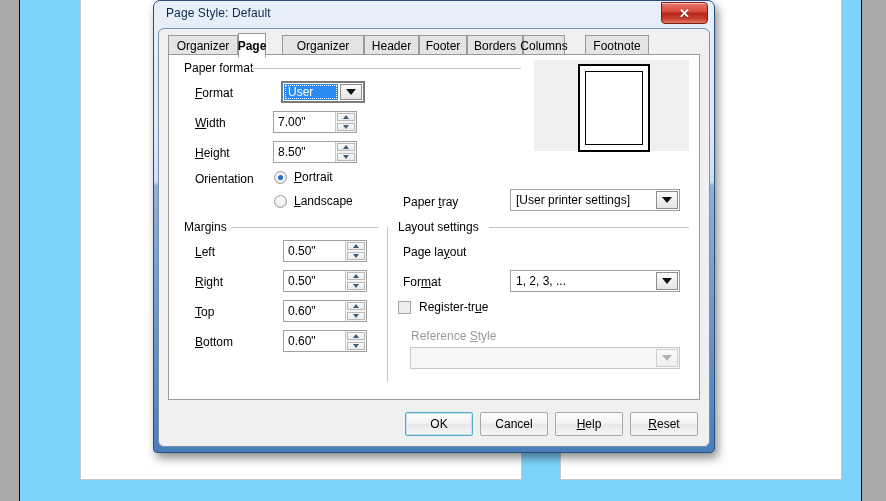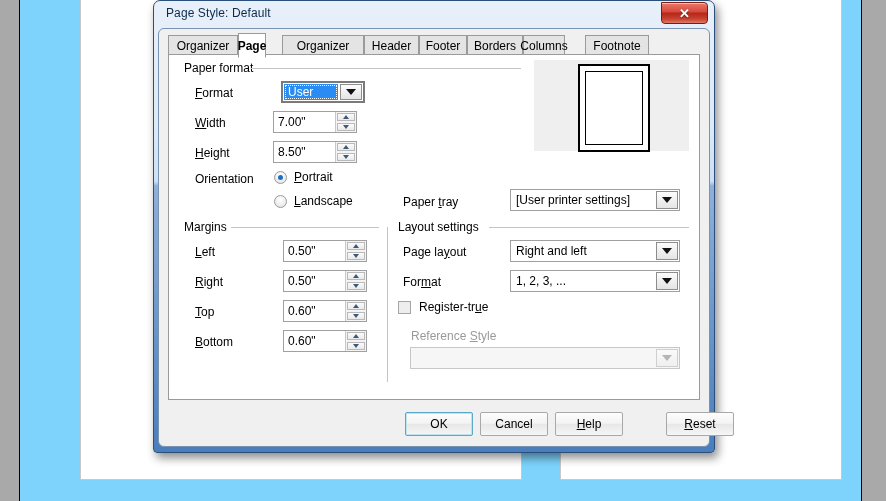--- a/index.html
+++ b/index.html
@@ -403,26 +403,20 @@
               </div>
           </div>
         </div>
 
         <div class="group-label" style="left:226px; top:165px;">Layout settings</div>
         <div class="group-rule" style="left:320px; top:172px; width:200px;"></div>
 
         <div class="fld-label" style="left:234px; top:190px;">
           Page la<u>y</u>out
         </div>
-        <div class="combo" style="left:341px; top:185px; width:170px;">
-          <div class="val">Right and left</div>
-          <div class="drop">
-              <span class="arrow-big-dn"></span>
-            </div>
-        </div>
 
         <div class="fld-label" style="left:234px; top:220px;">
           For<u>m</u>at
         </div>
         <div class="combo" style="left:341px; top:215px; width:170px;">
           <div class="val">1, 2, 3, ...</div>
           <div class="drop">
               <span class="arrow-big-dn"></span>
             </div>
         </div>
@@ -446,19 +440,19 @@
 
       <div class="btn default" style="left:246px; bottom:10px;">
         <span>OK</span>
       </div>
       <div class="btn" style="left:321px; bottom:10px;">
         <span>Cancel</span>
       </div>
       <div class="btn" style="left:396px; bottom:10px;">
         <span><u>H</u>elp</span>
       </div>
-      <div class="btn" style="left:471px; bottom:10px;margin-left:36px;">
+      <div class="btn" style="left:471px; bottom:10px;">
         <span><u>R</u>eset</span>
       </div>
 
     </div>
   </div>
 </div>
 
 </body></html>

